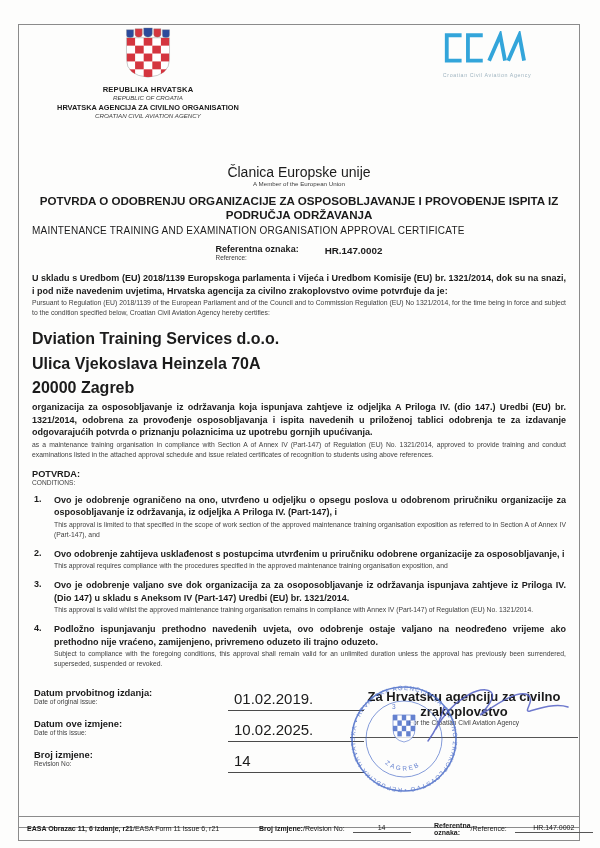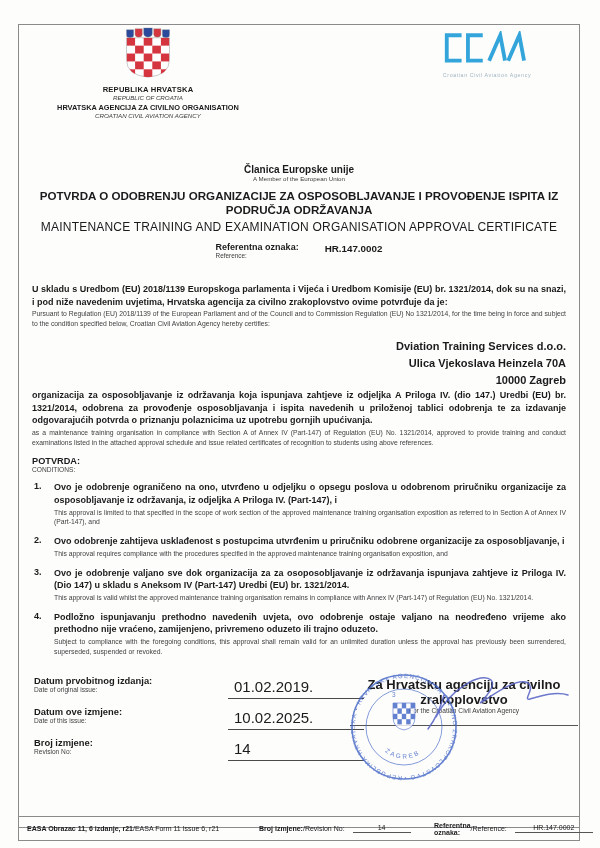--- a/index.html
+++ b/index.html
@@ -11,33 +11,33 @@
   .hdr{position:relative;height:94px;}
   .crest-block{position:absolute;left:0;top:2px;width:232px;text-align:center;}
   .rep-hr{font-size:7.6px;font-weight:bold;letter-spacing:.2px;margin-top:2px;}
   .rep-en{font-size:6.2px;font-style:italic;color:#3c3c3c;}
   .ag-hr{font-size:7.4px;font-weight:bold;margin-top:2px;}
   .ag-en{font-size:6.2px;font-style:italic;color:#3c3c3c;}
   .logo-block{position:absolute;right:14px;top:6px;width:130px;text-align:center;}
   .logo-sub{font-size:5.3px;color:#9fb4c0;letter-spacing:.6px;margin-top:1px;}
   
   .member{ text-align:center;margin-top:8px;}
-  .member-hr{font-size:10px;font-weight:bold;margin-top:45px;}
+  .member-hr{font-size:14px;font-weight:normal;margin-top:45px;}
   .member-en{font-size:6.2px;color:#3c3c3c;}
   .title-hr{margin-top:7px;text-align:center;font-size:11.6px;font-weight:bold;line-height:1.25;}
-  .title-en{margin-top:2px;text-align:center;font-size:12px;letter-spacing:.2px;}
+  .title-en{margin-top:2px;font-size:10px;letter-spacing:.2px;}
   .refrow{display:flex;justify-content:center;align-items:flex-start;margin-top:8px;gap:26px;}
   .ref-lab-hr{font-size:9px;font-weight:bold;}
   .ref-lab-en{font-size:6.4px;color:#3c3c3c;}
   .ref-val{font-size:9.8px;font-weight:bold;padding-top:1px;}
   
   .p-hr{font-size:9px;font-weight:bold;line-height:1.4;text-align:justify;}
   .p-en{font-size:6.8px;color:#3e3e3e;line-height:1.45;text-align:justify;margin-top:1px;}
-  .intro{margin-top:24px;}
-  .org{text-align:right;margin-top:9px;font-size:11px;font-weight:bold;line-height:1.55;}
+  .intro{margin-top:11px;}
+  .org{text-align:left;margin-top:9px;font-size:16px;font-weight:bold;line-height:1.55;}
   .approval{}
   .uvjeti{margin-top:9px;}
   .uv-hr{font-size:9.2px;font-weight:bold;}
   .uv-en{font-size:6.6px;color:#3e3e3e;}
   .cond{display:flex;margin-top:8px;}
   .cond .num{flex:0 0 20px;font-size:9px;font-weight:bold;padding-left:2px;}
   .cond .body{flex:1;}
   
   .sigsec{position:relative;height:196px;margin-top:12px;}
   .irow{position:absolute;left:2px;}
@@ -140,21 +140,21 @@
     </div>
 
     <div class="intro">
       <div class="p-hr">U skladu s Uredbom (EU) 2018/1139 Europskoga parlamenta i Vijeća i Uredbom Komisije (EU) br. 1321/2014, dok su na snazi, i pod niže navedenim uvjetima, Hrvatska agencija za civilno zrakoplovstvo ovime potvrđuje da je:</div>
       <div class="p-en">Pursuant to Regulation (EU) 2018/1139 of the European Parliament and of the Council and to Commission Regulation (EU) No 1321/2014, for the time being in force and subject to the condition specified below, Croatian Civil Aviation Agency hereby certifies:</div>
     </div>
 
     <div class="org">
       <div>Dviation Training Services d.o.o.</div>
       <div>Ulica Vjekoslava Heinzela 70A</div>
-      <div>10000 Zagreb</div>
+      <div>20000 Zagreb</div>
     </div>
 
     <div class="approval">
       <div class="p-hr">organizacija za osposobljavanje iz održavanja koja ispunjava zahtjeve iz odjeljka A Priloga IV. (dio 147.) Uredbi (EU) br. 1321/2014, odobrena za provođenje osposobljavanja i ispita navedenih u priloženoj tablici odobrenja te za izdavanje odgovarajućih potvrda o priznanju polaznicima uz upotrebu gornjih upućivanja.</div>
       <div class="p-en">as a maintenance training organisation in compliance with Section A of Annex IV (Part-147) of Regulation (EU) No. 1321/2014, approved to provide training and conduct examinations listed in the attached approval schedule and issue related certificates of recognition to students using above references.</div>
     </div>
 
     <div class="uvjeti">
       <div class="uv-hr">POTVRDA:</div>
       <div class="uv-en">CONDITIONS:</div>

